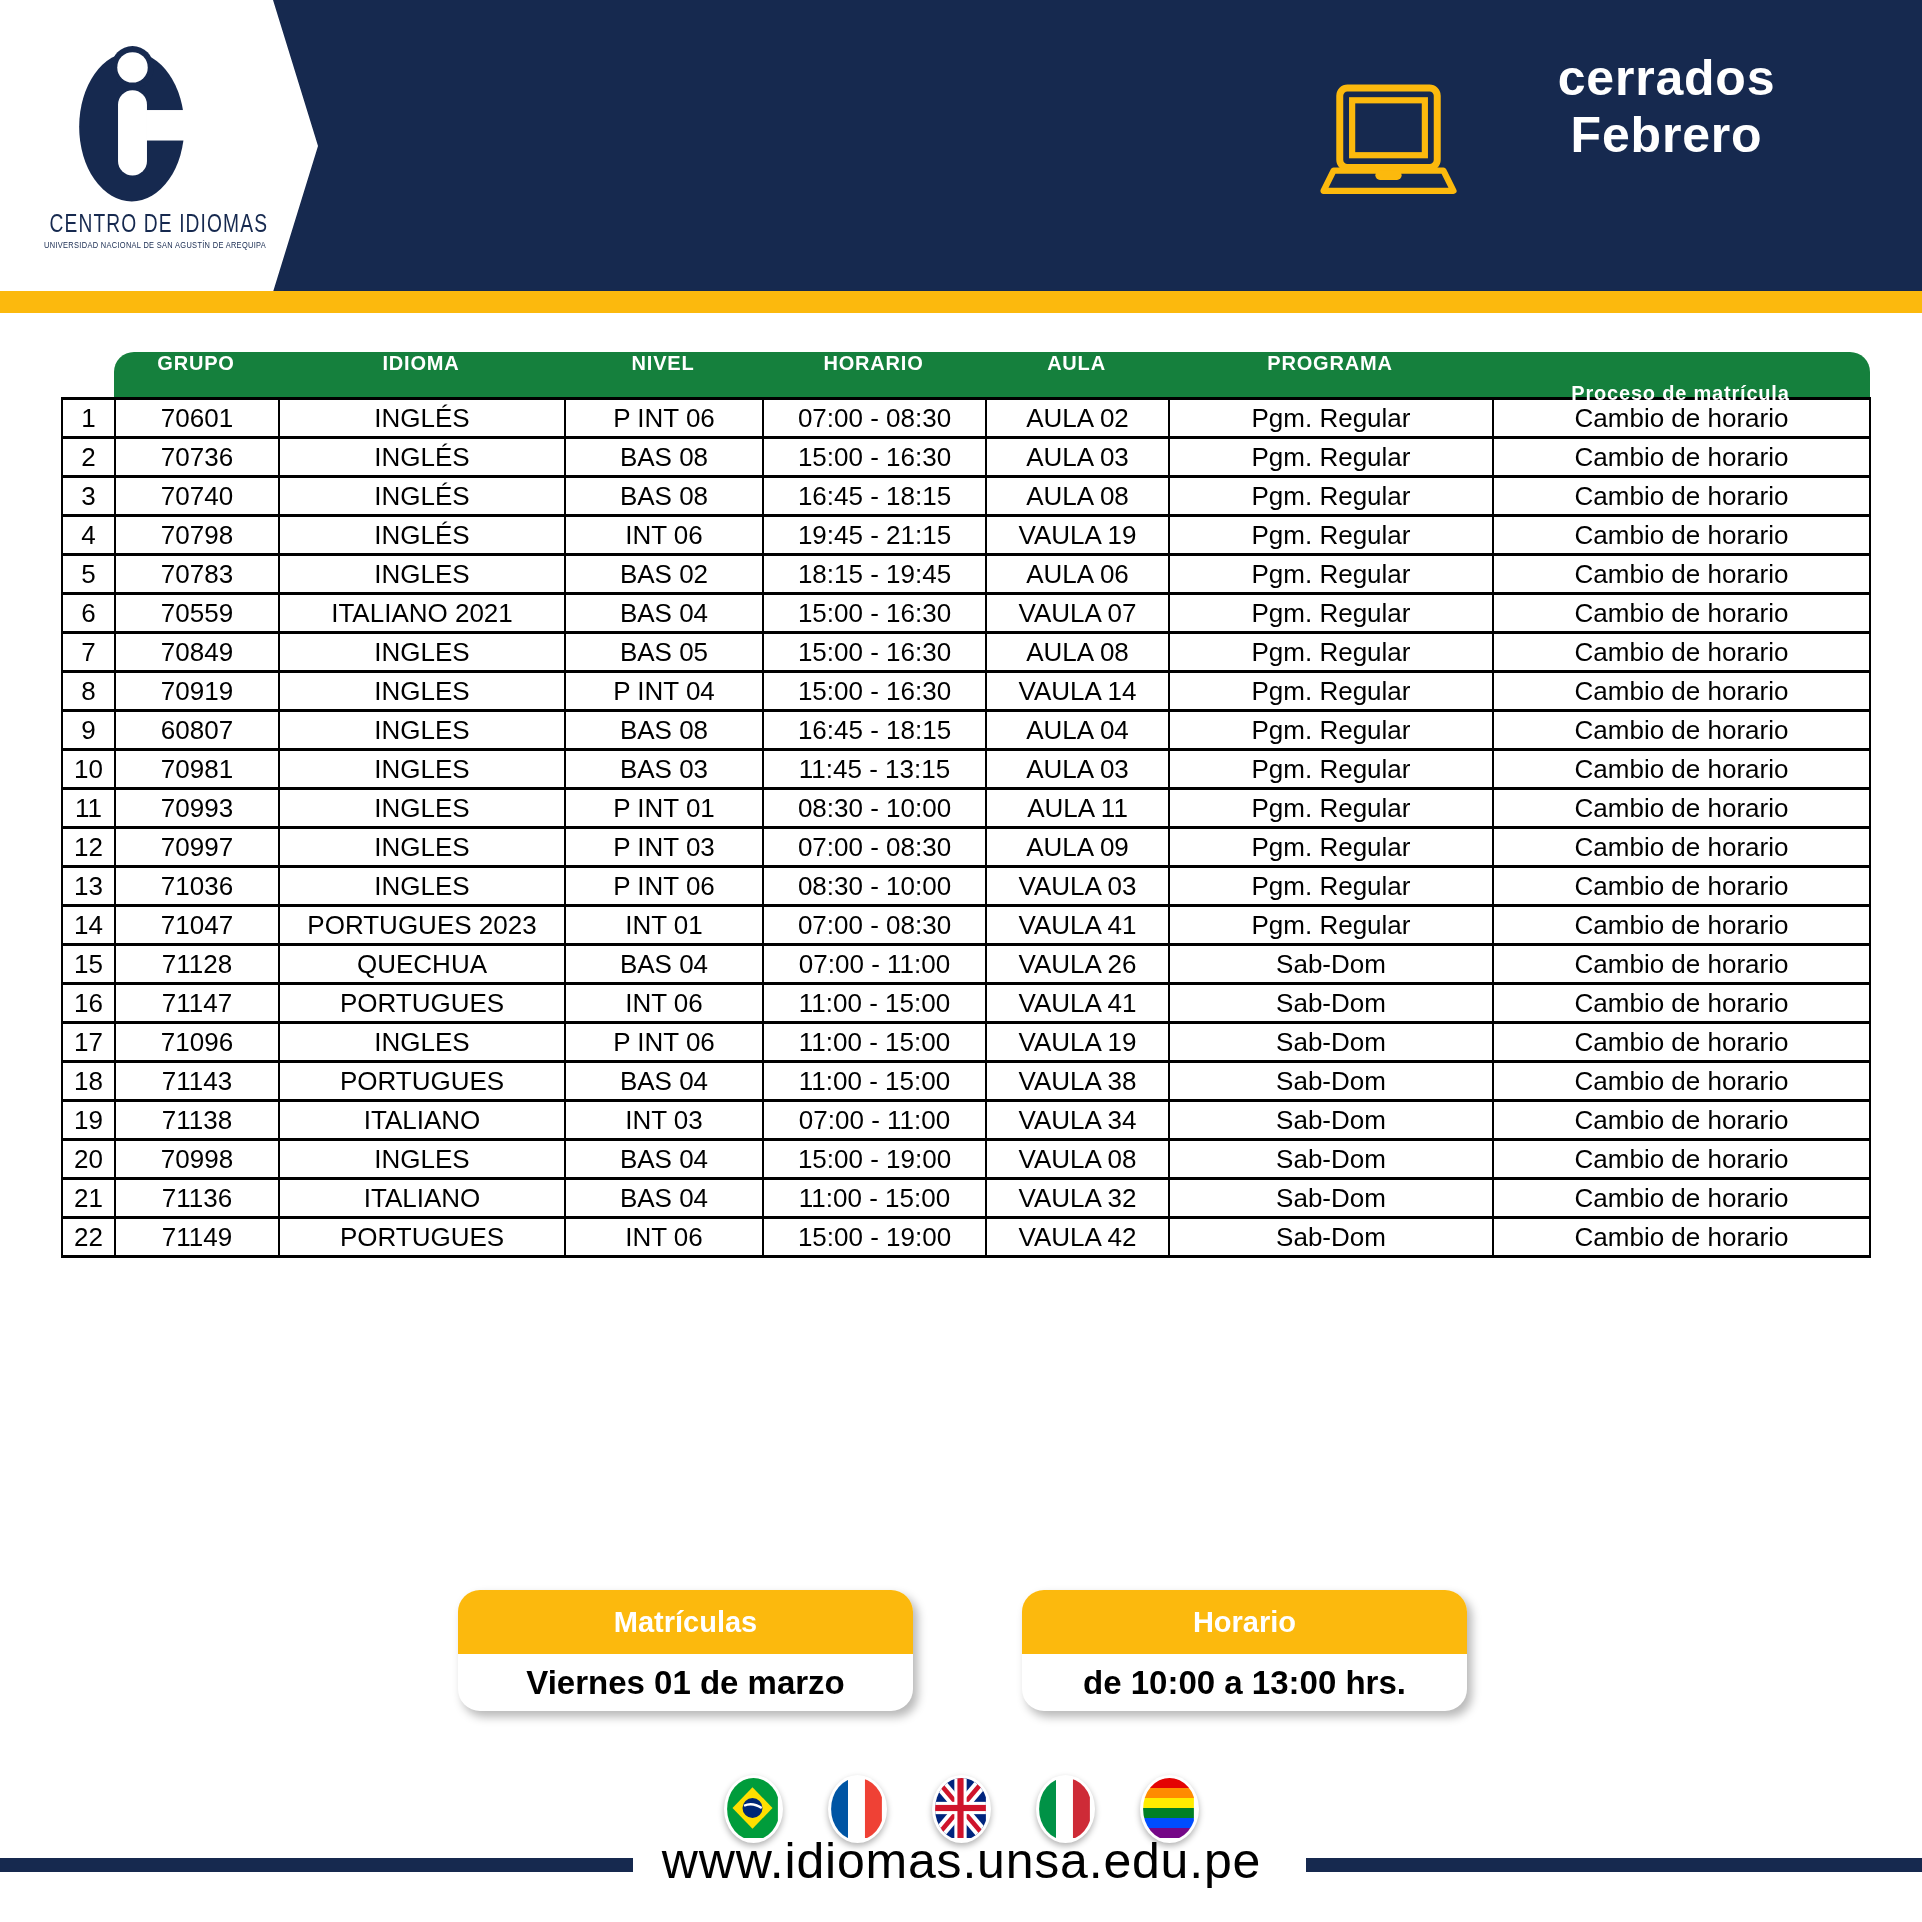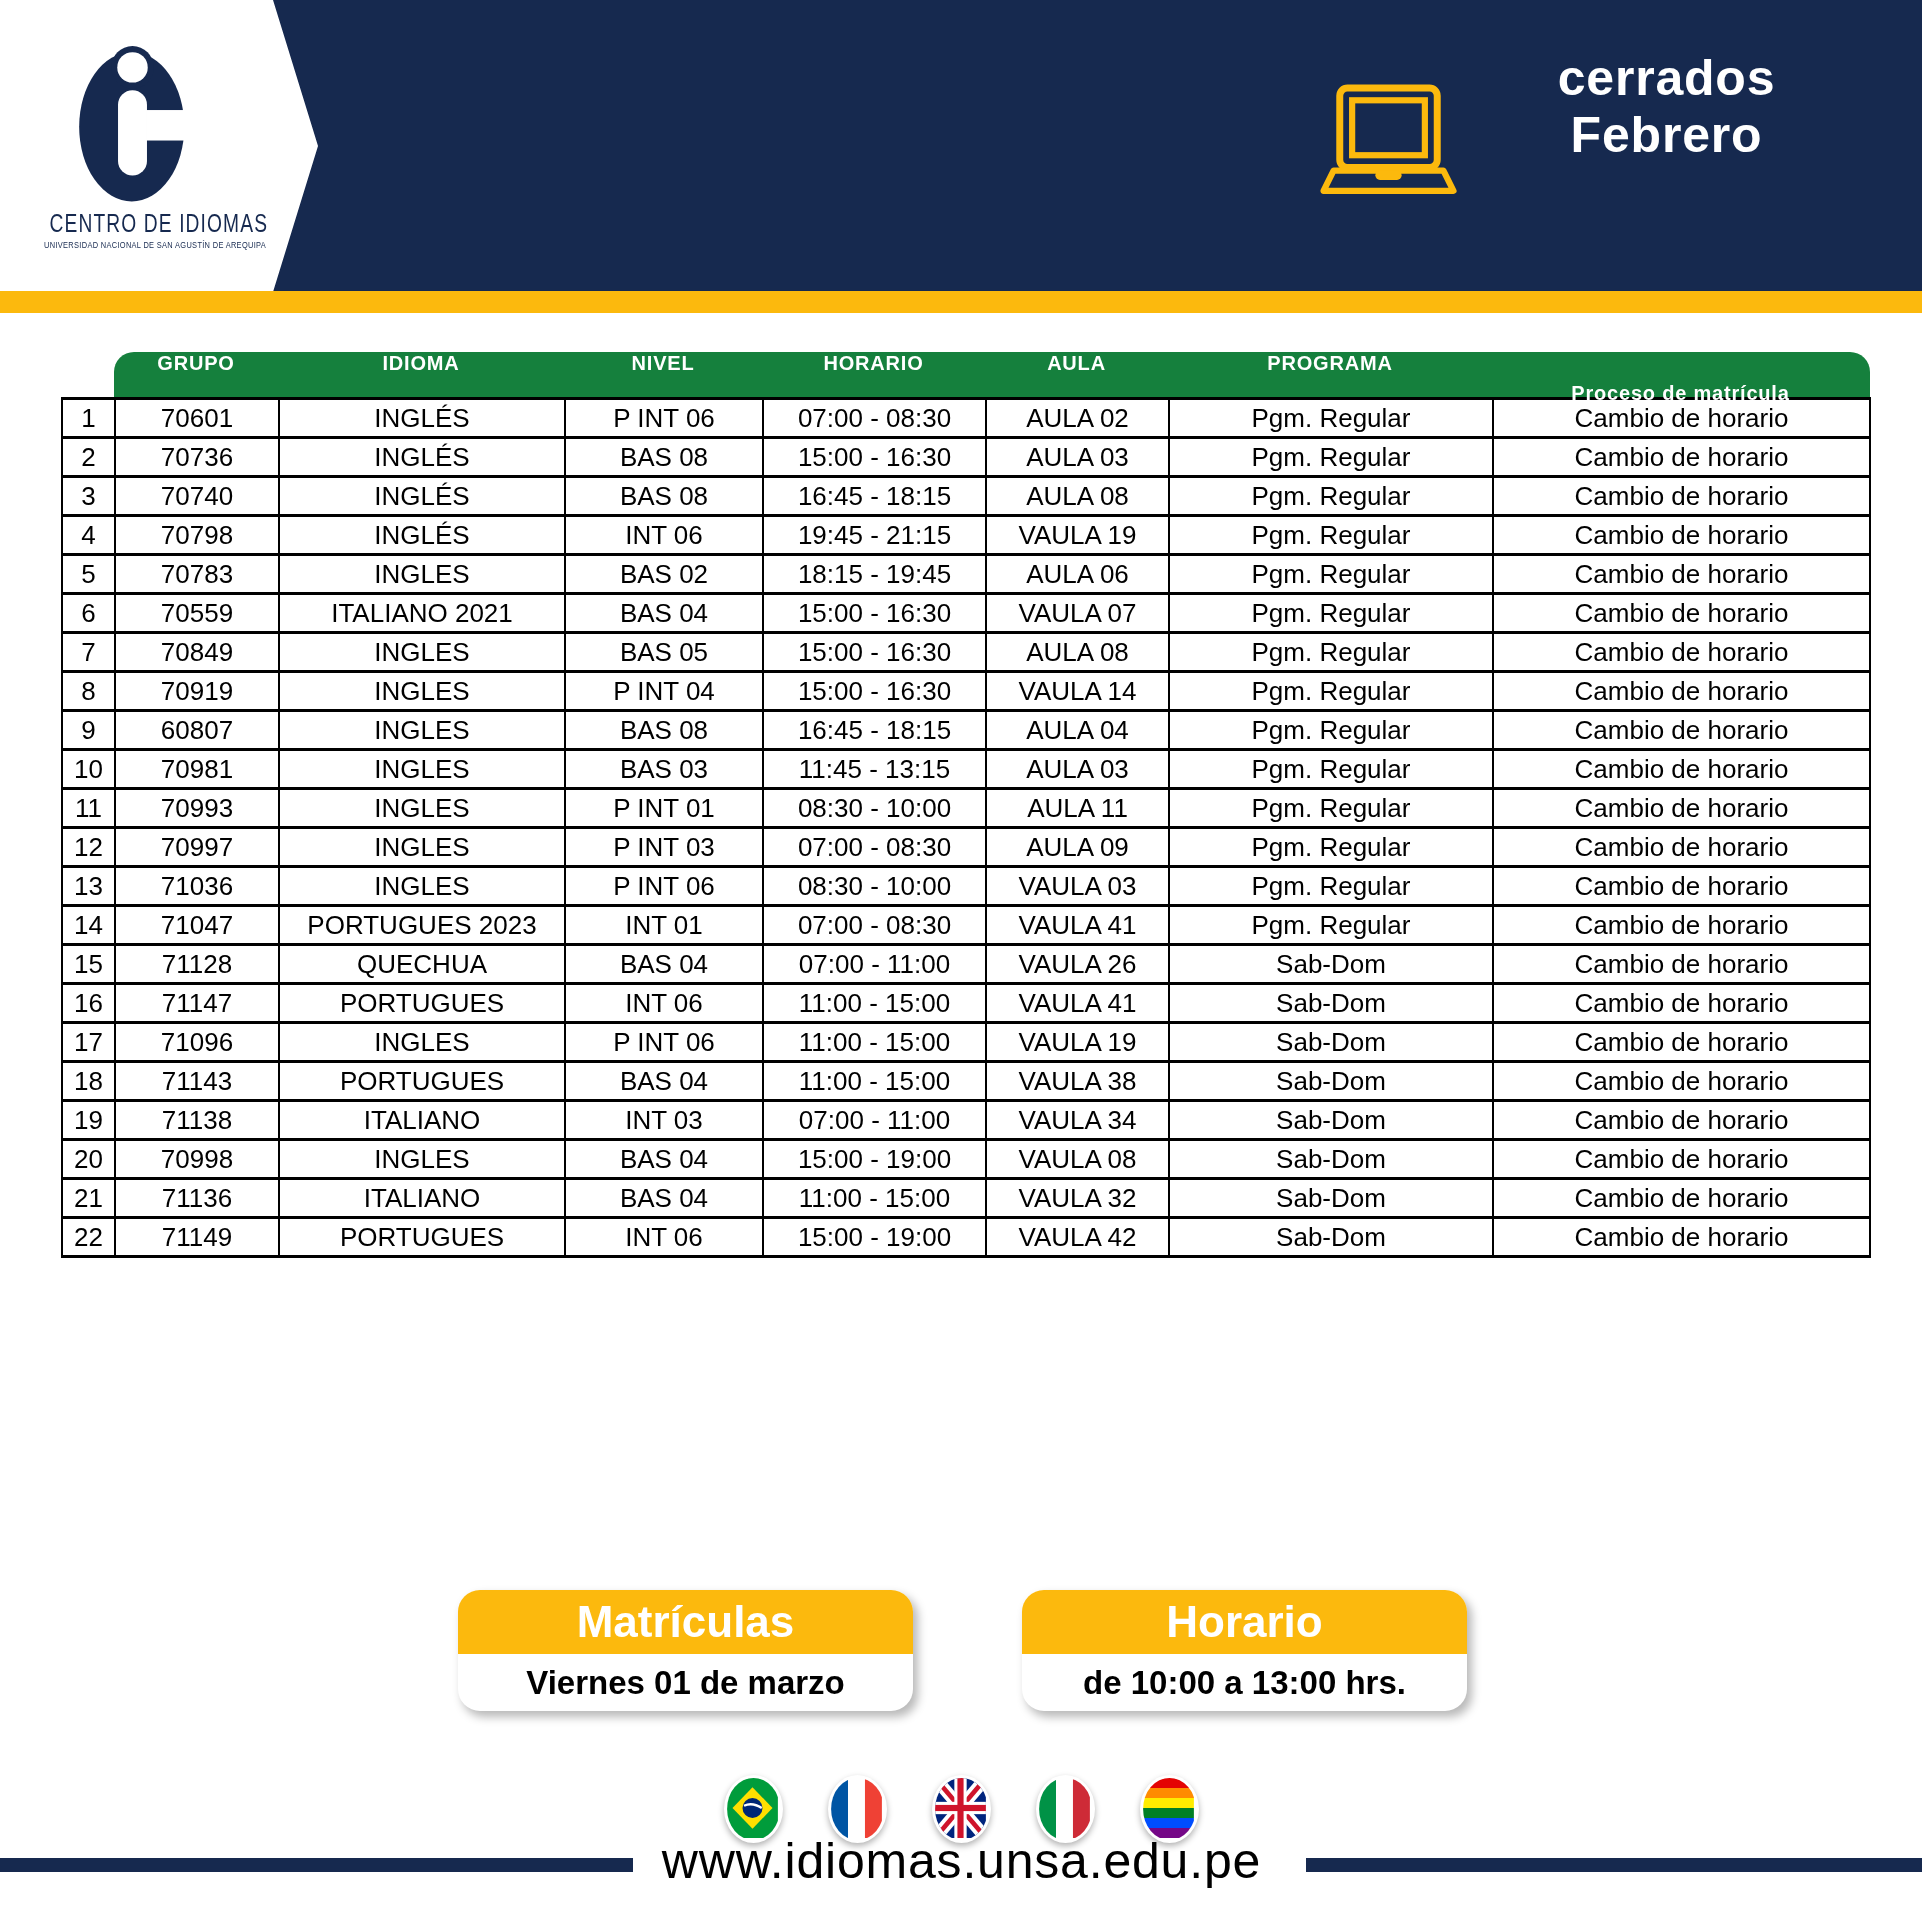--- a/index.html
+++ b/index.html
@@ -57,21 +57,21 @@
   td.col-proceso  { font-size:28px; }
 
   
   .badge {
     position:absolute; top:1590px; border-radius:22px; overflow:hidden;
     background:#ffffff; box-shadow:4.6px 5.4px 9.3px rgba(0,0,0,.28);
   }
   .badge-matriculas { left:458px;  width:455px; }
   .badge-horario    { left:1022px; width:445px; }
   .badge .badge-top {
-    height:64px; background:#FCB90D; color:#ffffff; font-weight:bold; font-size:44px;
+    height:64px; background:#FCB90D; color:#ffffff; font-weight:bold; font-size:29px;
     display:flex; align-items:center; justify-content:center;
   }
   .badge .badge-bottom {
     height:57px; color:#000; font-weight:bold; font-size:33px;
     display:flex; align-items:center; justify-content:center;
   }
 
   
   .flags {
     position:absolute; left:0; top:1775px; width:1923px;

